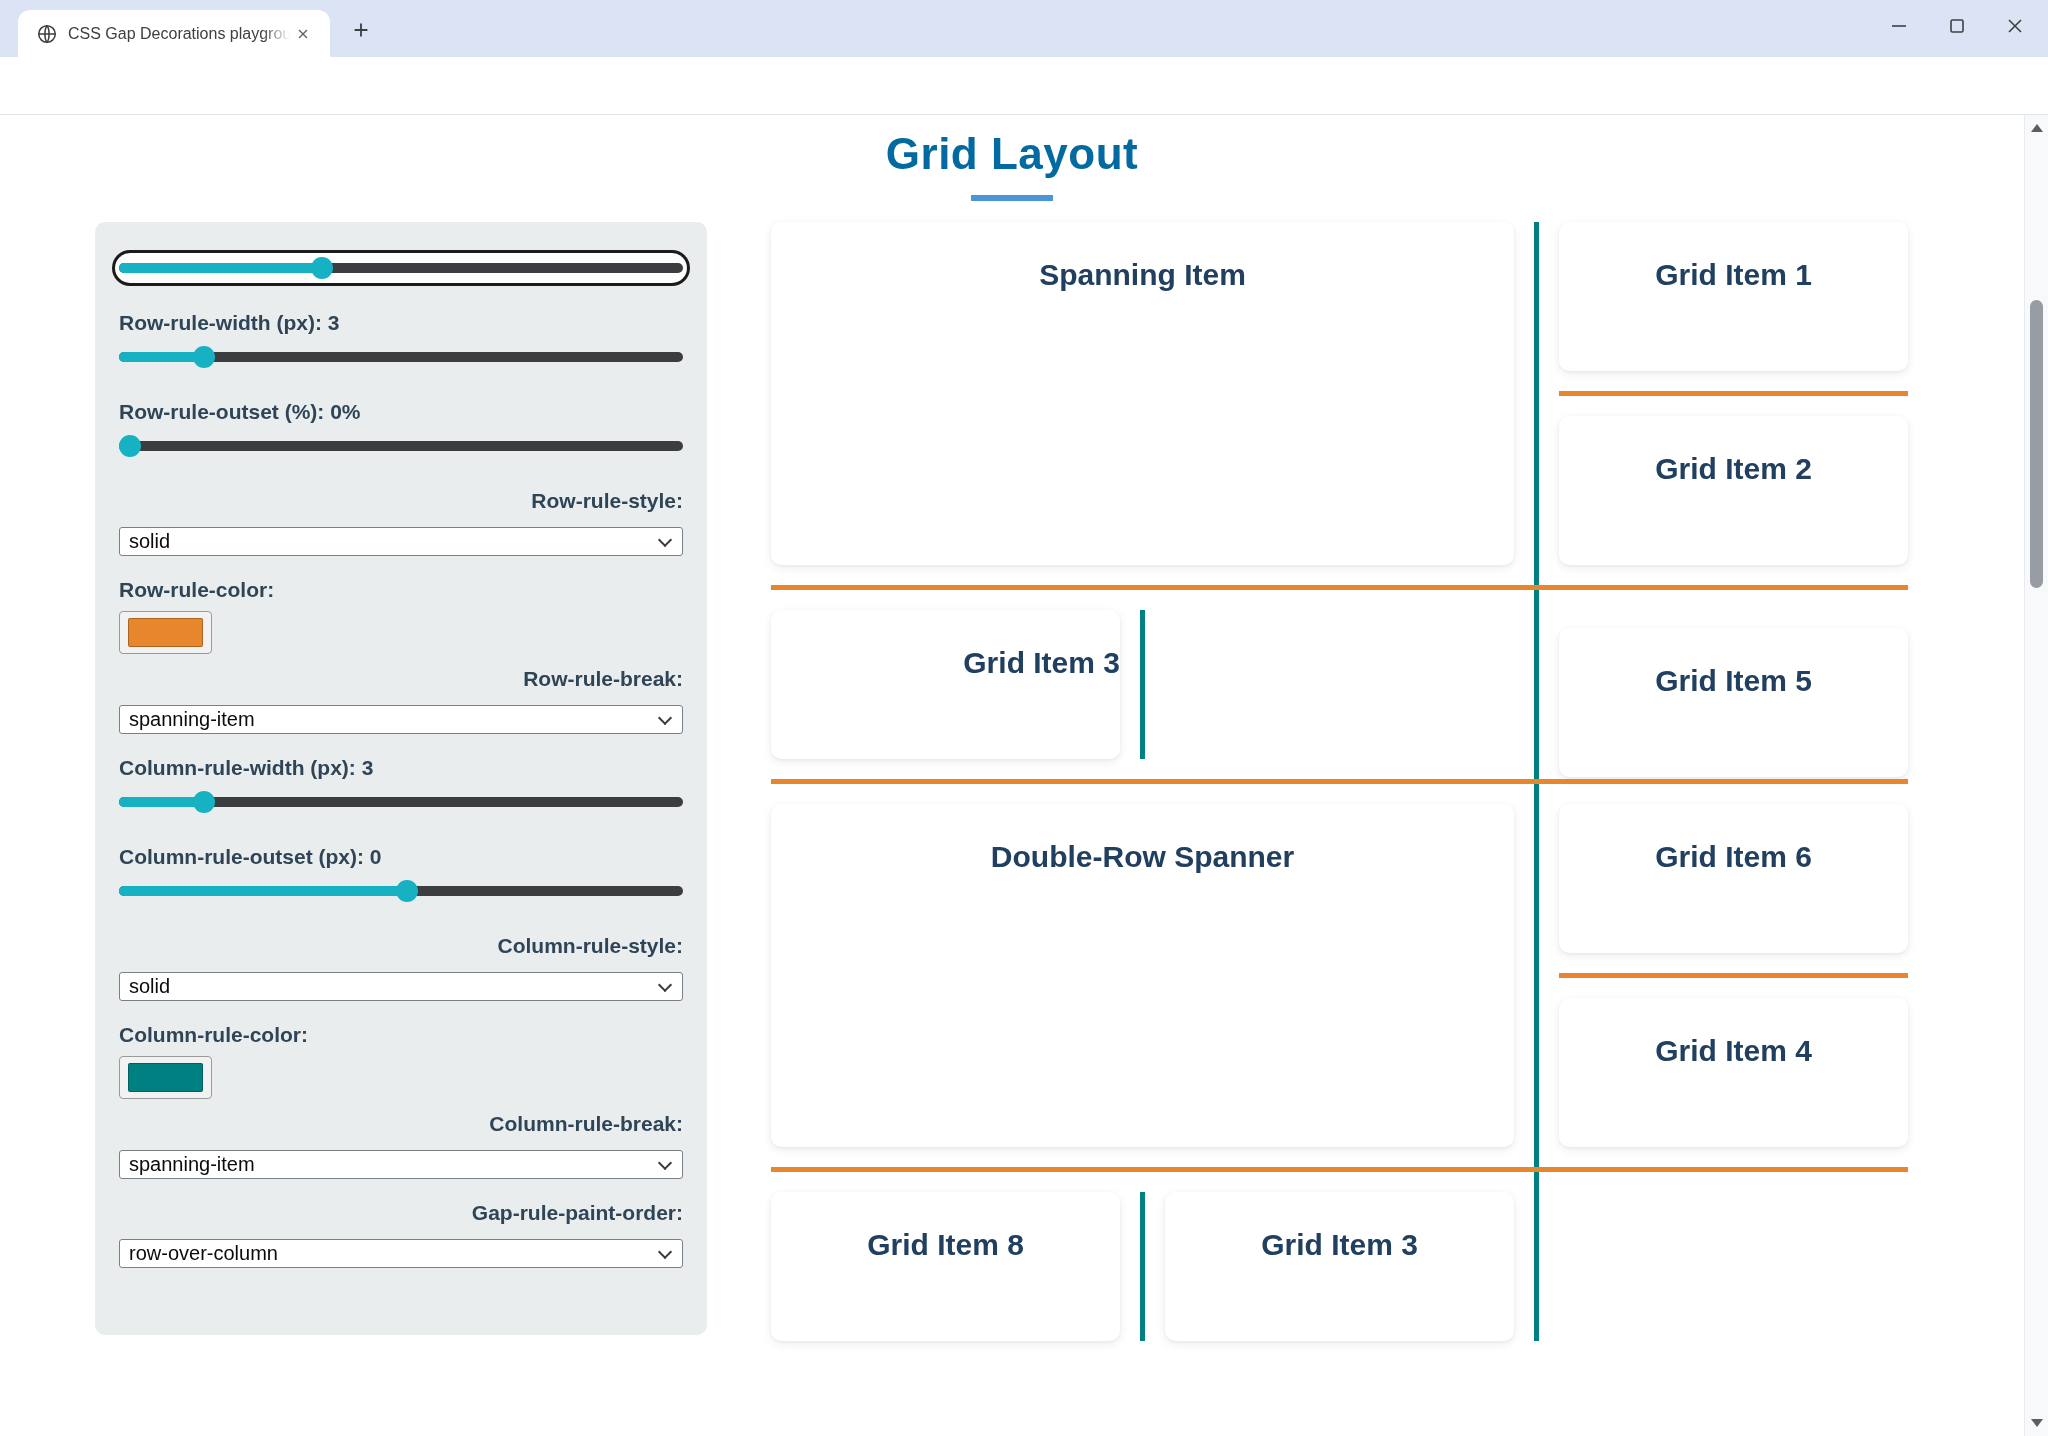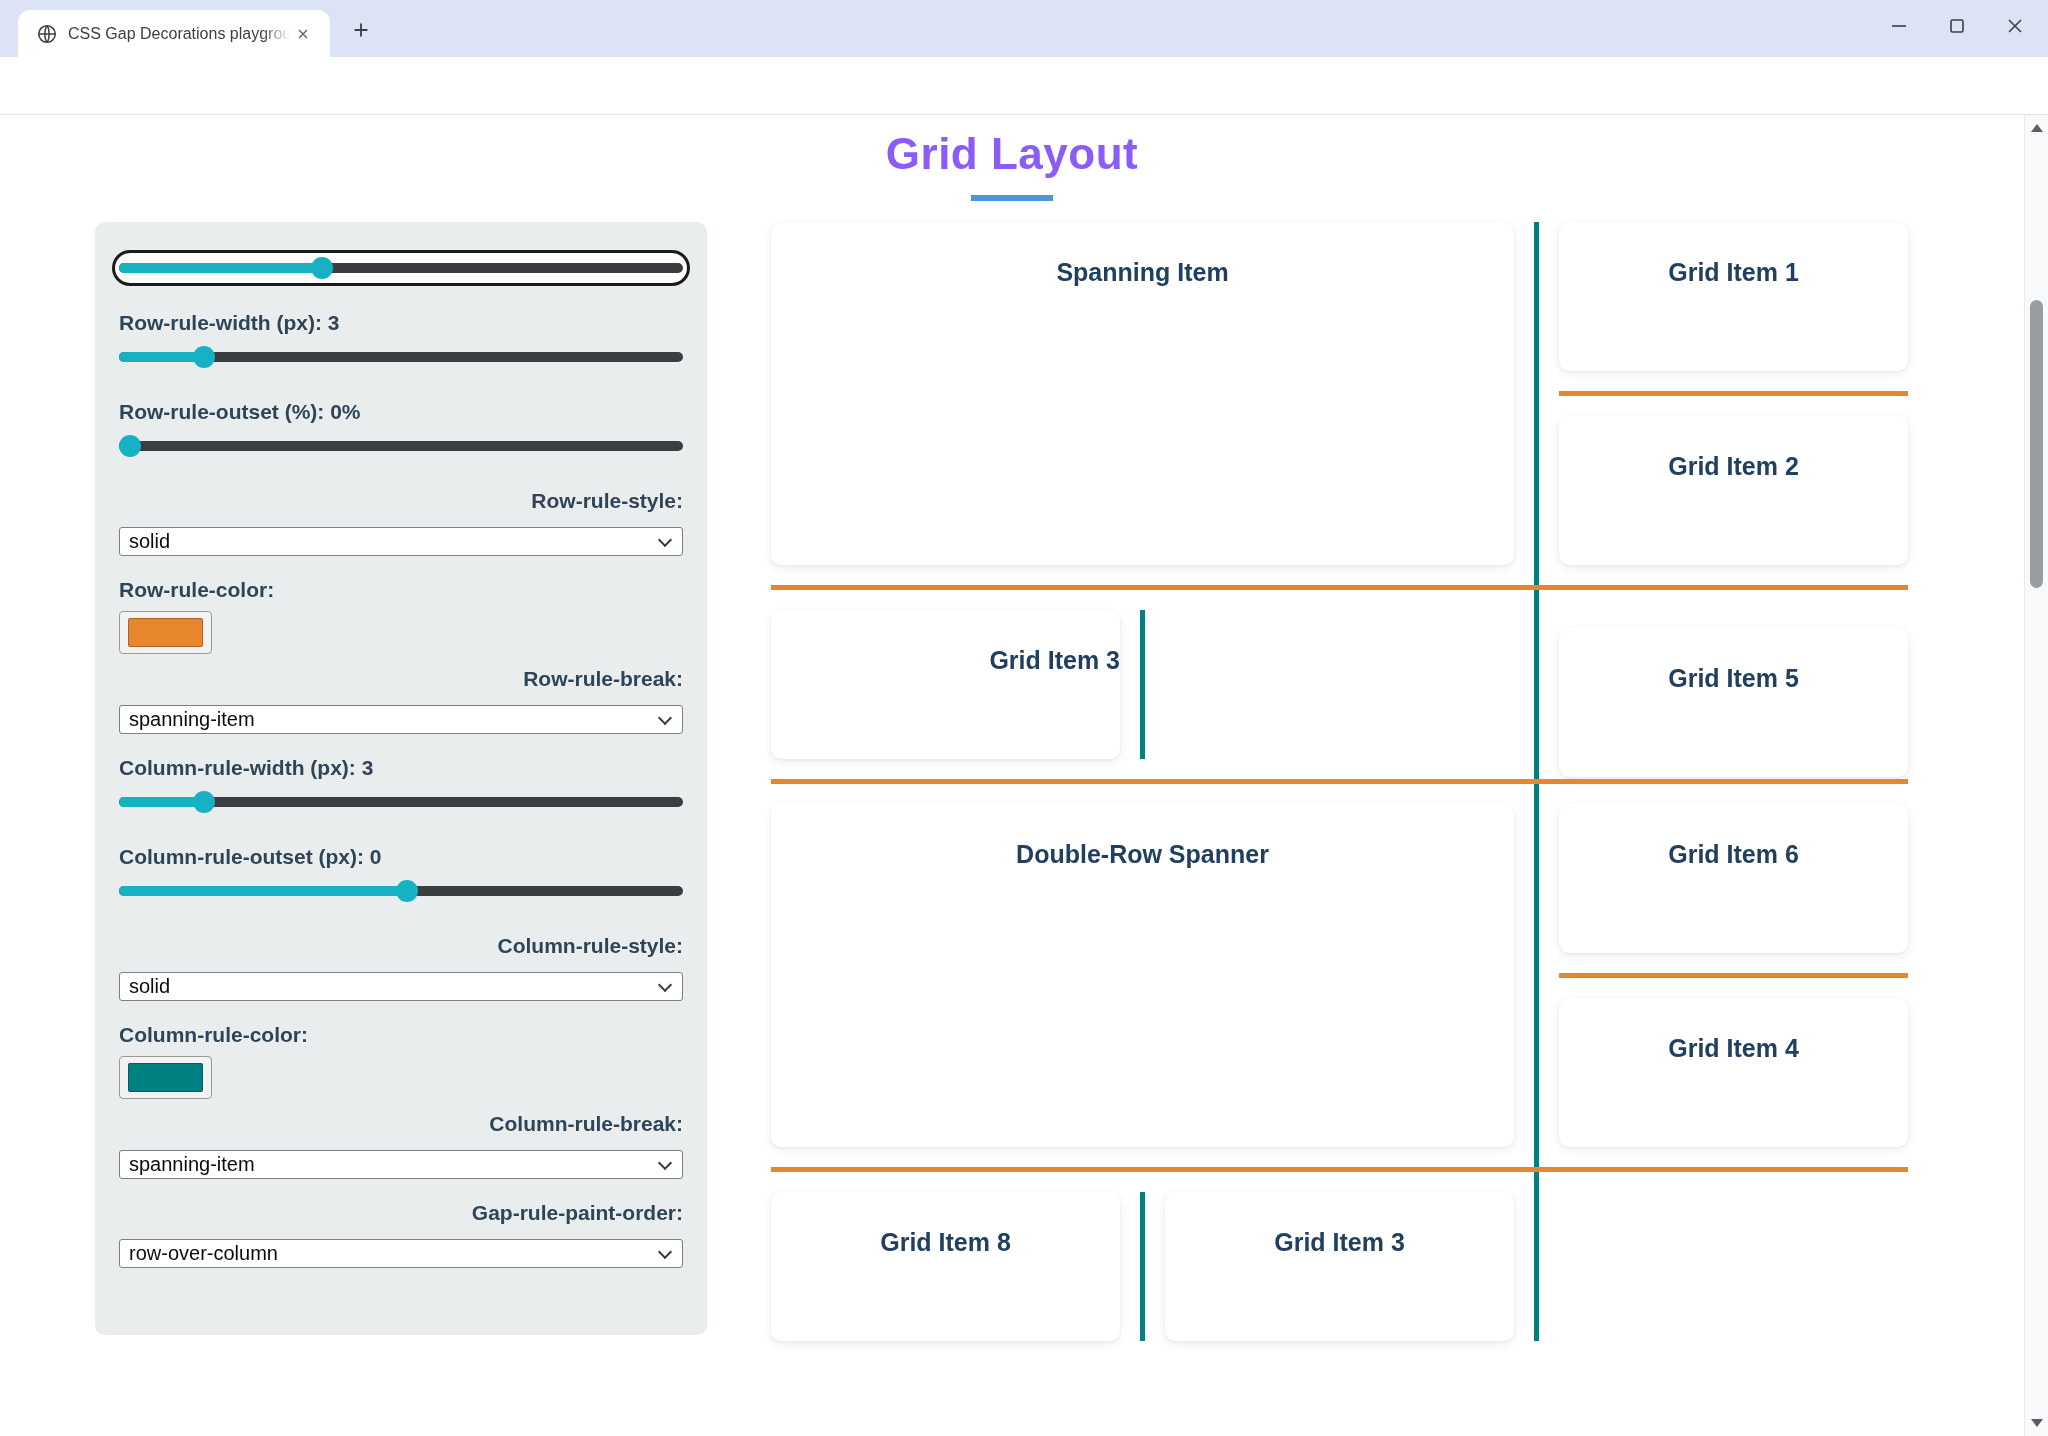--- a/index.html
+++ b/index.html
@@ -64,21 +64,21 @@
              border-right:2.4px solid #3a3a3a; border-bottom:2.4px solid #3a3a3a; transform:rotate(45deg); }
 
   .swatch { width:93px; height:43px; background:#f2f2f2; border:1px solid #9a9a9a; border-radius:4px;
             padding:6px 8px; cursor:pointer; }
   .swatch-inner { width:100%; height:100%; border-radius:2px; border:1px solid rgba(0,0,0,0.25); }
 
   
   .grid-canvas { position:absolute; left:771px; top:107px; width:1137px; height:1119px; }
   .card { position:absolute; background:#fff; border-radius:10px; text-align:center;
           box-shadow:0 3px 10px rgba(25,40,60,0.08), 0 1px 3px rgba(25,40,60,0.06); }
-  .card-label { padding-top:36px; font-size:25px; font-weight:600; color:#21405f; }
+  .card-label { padding-top:36px; font-size:30px; font-weight:600; color:#21405f; }
   .rule { position:absolute; }
 
   
   .scrollbar { position:absolute; right:0; top:0; width:24px; height:1321px; background:#f8f9fa;
                border-left:1px solid #e8eaed; }
   .sb-arrow-up { position:absolute; left:6px; top:9px; width:0; height:0;
                  border-left:6px solid transparent; border-right:6px solid transparent;
                  border-bottom:8px solid #5a5d61; }
   .sb-arrow-down { position:absolute; left:6px; bottom:9px; width:0; height:0;
                  border-left:6px solid transparent; border-right:6px solid transparent;
@@ -161,21 +161,21 @@
       <path d="M6 18.2c1.3-2.4 3.5-3.7 6-3.7s4.7 1.3 6 3.7"></path>
   </svg>
   <svg class="tool-right" style="left:2006px; width:24px; height:24px;" viewBox="0 0 24 24" fill="#5f6368">
     <circle cx="12" cy="5" r="2"></circle>
       <circle cx="12" cy="12" r="2"></circle>
       <circle cx="12" cy="19" r="2"></circle>
   </svg>
 </div>
 
 <div class="content">
-  <div class="page-title" style="color: #8b5cf6;">Grid Layout</div>
+  <div class="page-title" style="color: #0369a1;">Grid Layout</div>
   <div class="title-underline" style="background: rgb(74, 150, 217);"></div>
 
   <div class="panel">
   <div class="group g-slider">
     <div class="slider focused">
       <div class="track"></div>
       <div class="fill" style="width: 36%;"></div>
       <div class="thumb" style="left: 36%;"></div>
     </div>
   </div>

